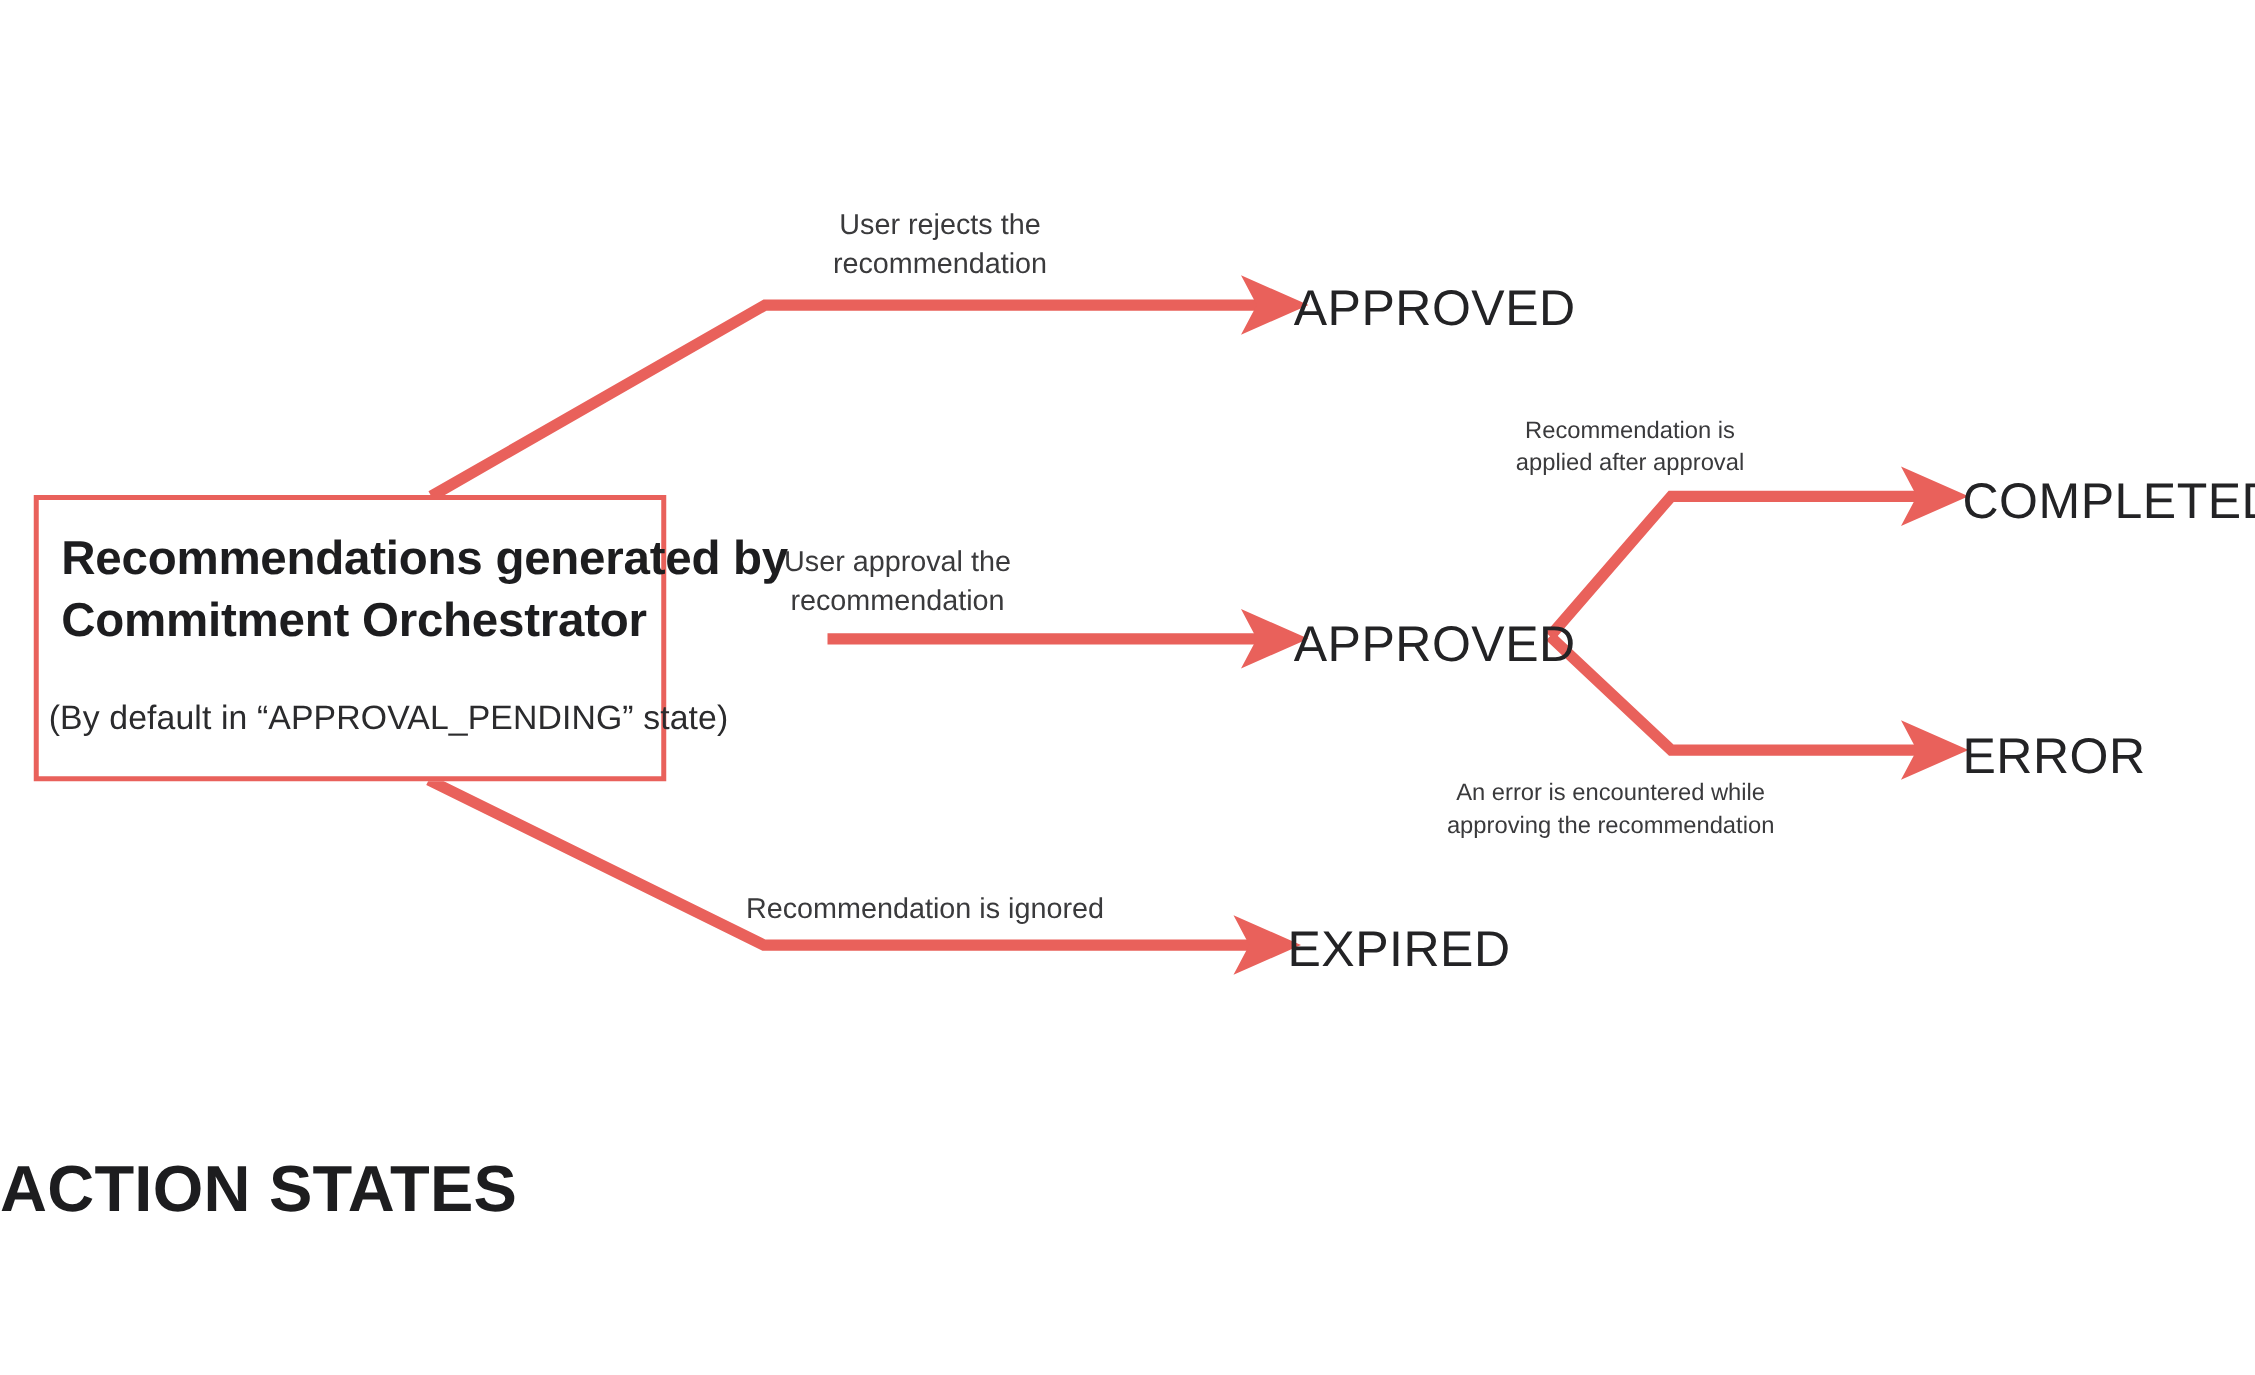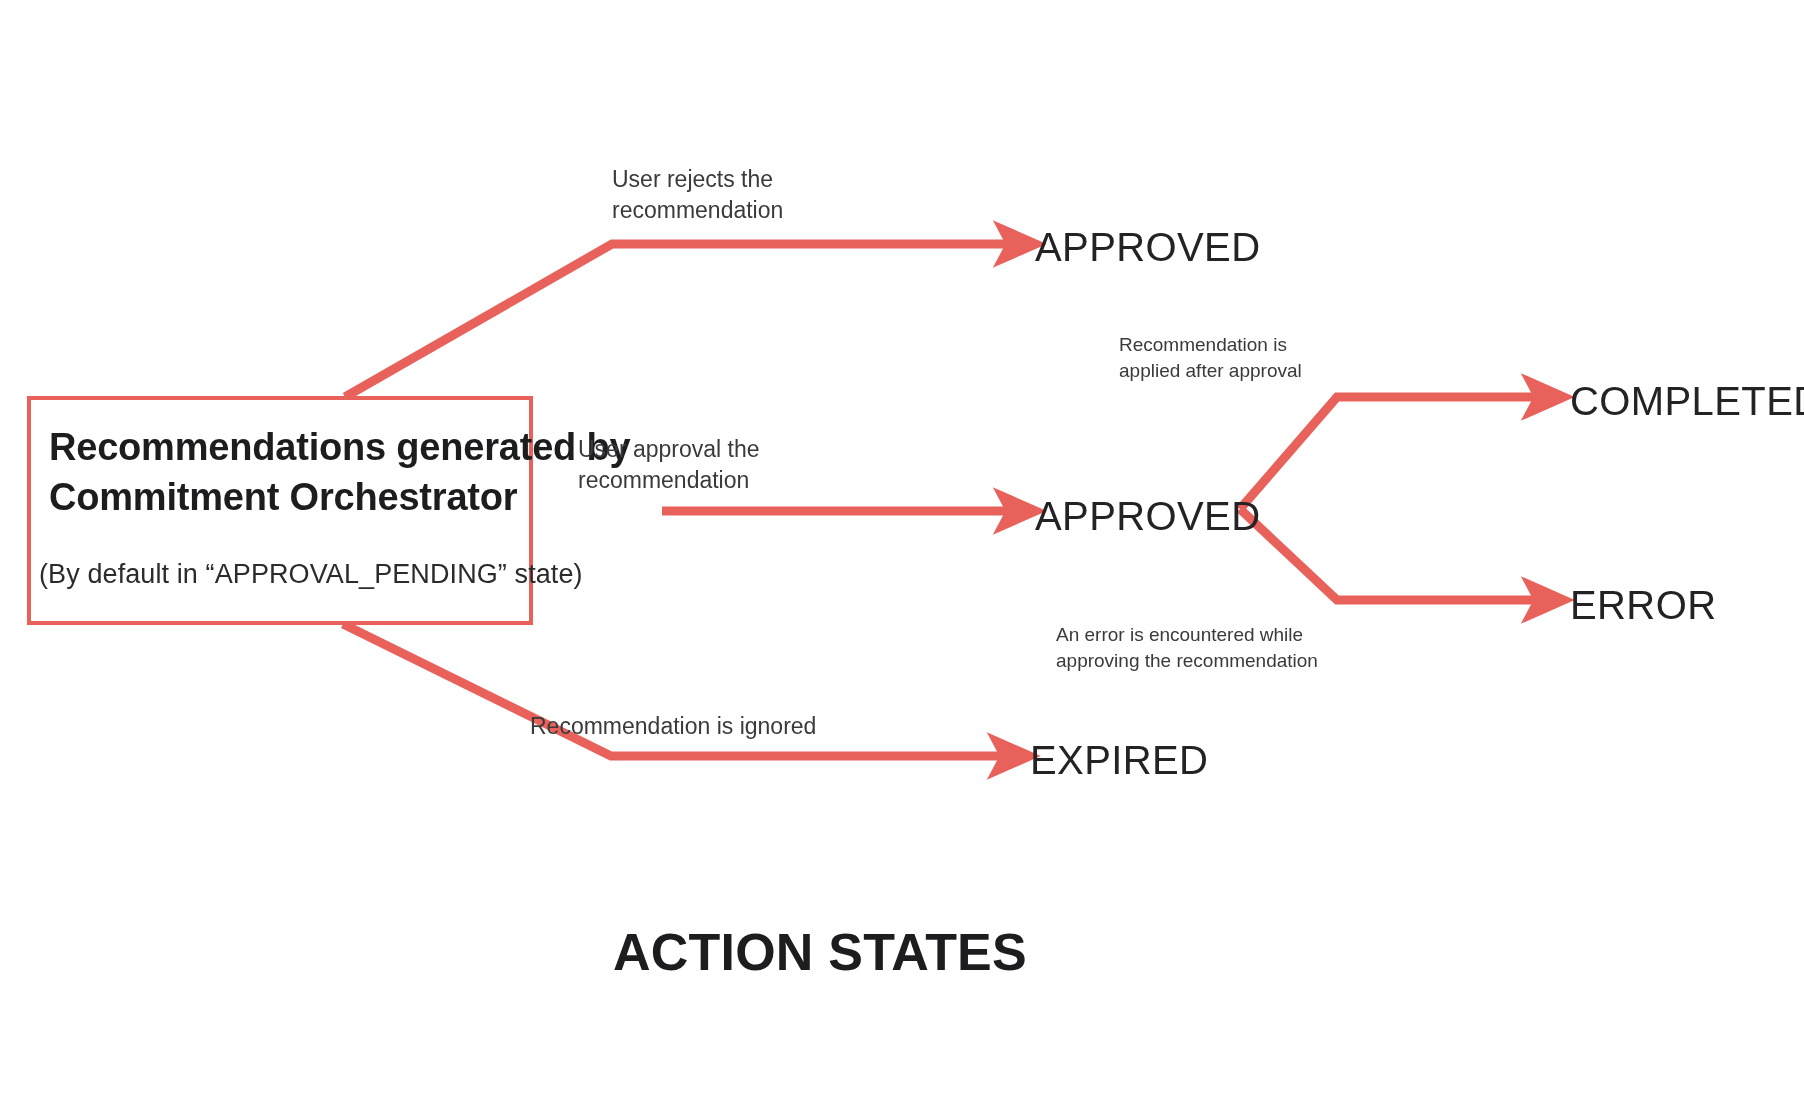--- a/index.html
+++ b/index.html
@@ -74,36 +74,35 @@
     z-index: 3;
   }
 
   
   .edge-label {
     position: absolute;
     font-size: 23px;
     font-weight: 400;
     color: #3a3a3c;
     line-height: 1.33;
-    text-align: left;
+    text-align: center;
     white-space: pre-line;
     z-index: 3;
   }
   .edge-label.small {
     font-size: 19px;
     line-height: 1.35;
   }
 
   
   .figure-caption {
     position: absolute;
     left: 0;
     top: 922px;
     width: 1640px;
-    text-align: center;
     font-size: 52px;
     font-weight: bold;
     color: #1d1d1f;
     letter-spacing: 0.2px;
     z-index: 3;
   }
 </style>
 </head>
 <body>
 

